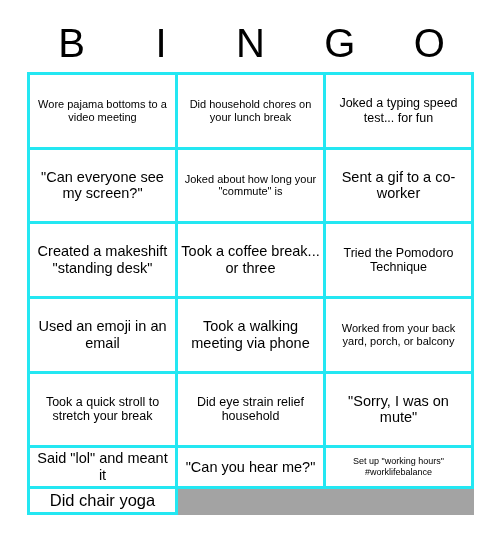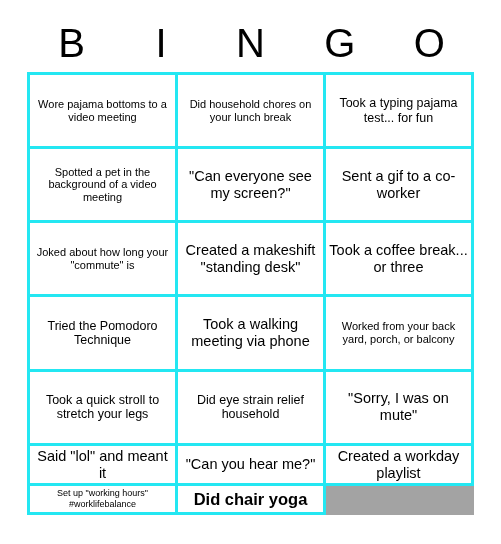--- a/index.html
+++ b/index.html
@@ -80,21 +80,21 @@
     line-height: 1.16;
     word-wrap: break-word;
     hyphens: none;
   }
 
   
   .fs-xs .cell-text { font-size: 9px;  line-height: 1.2; }
   .fs-sm .cell-text { font-size: 11px; }
   .fs-md .cell-text { font-size: 12.5px; }
   .fs-lg .cell-text { font-size: 14.5px; }
-  .fs-xl .cell-text { font-size: 16.5px; font-weight: bold; }
+  .fs-xl .cell-text { font-size: 16.5px; }
   .fs-free .cell-text { font-size: 25px; line-height: 1.05; }
 </style>
 </head>
 <body>
 
 <div id="card">
 
   <div id="header-row">
       <div class="header-letter">B</div>
       <div class="header-letter">I</div>
@@ -104,67 +104,64 @@
     </div>
 
   <div id="grid">
       <div class="cell fs-sm">
         <span class="cell-text">Wore pajama bottoms to a video meeting</span>
       </div>
       <div class="cell fs-sm">
         <span class="cell-text">Did household chores on your lunch break</span>
       </div>
       <div class="cell fs-md">
-        <span class="cell-text">Took a typing pajama test... for fun</span>
-      </div>
-      <div class="cell fs-sm">
-        <span class="cell-text">Spotted a pet in the background of a video meeting</span>
+        <span class="cell-text">Joked a typing speed test... for fun</span>
       </div>
       <div class="cell fs-lg">
         <span class="cell-text">"Can everyone see my screen?"</span>
       </div>
+      <div class="cell fs-sm">
+        <span class="cell-text">Joked about how long your "commute" is</span>
+      </div>
       <div class="cell fs-lg">
         <span class="cell-text">Sent a gif to a co-worker</span>
-      </div>
-      <div class="cell fs-sm">
-        <span class="cell-text">Joked about how long your "commute" is</span>
       </div>
       <div class="cell fs-lg">
         <span class="cell-text">Created a makeshift "standing desk"</span>
       </div>
       <div class="cell fs-lg">
         <span class="cell-text">Took a coffee break... or three</span>
       </div>
       <div class="cell fs-md">
         <span class="cell-text">Tried the Pomodoro Technique</span>
       </div>
       <div class="cell fs-lg">
+        <span class="cell-text">Used an emoji in an email</span>
+      </div>
+      <div class="cell fs-lg">
         <span class="cell-text">Took a walking meeting via phone</span>
       </div>
       <div class="cell fs-sm">
         <span class="cell-text">Worked from your back yard, porch, or balcony</span>
       </div>
       <div class="cell fs-md">
-        <span class="cell-text">Took a quick stroll to stretch your legs</span>
+        <span class="cell-text">Took a quick stroll to stretch your break</span>
       </div>
       <div class="cell fs-md">
         <span class="cell-text">Did eye strain relief household</span>
       </div>
       <div class="cell fs-lg">
         <span class="cell-text">"Sorry, I was on mute"</span>
       </div>
       <div class="cell fs-lg">
         <span class="cell-text">Said "lol" and meant it</span>
       </div>
       <div class="cell fs-lg">
         <span class="cell-text">"Can you hear me?"</span>
       </div>
-      <div class="cell fs-lg">
-        <span class="cell-text">Created a workday playlist</span>
-      </div>
       <div class="cell fs-xs">
         <span class="cell-text">Set up "working hours" #worklifebalance</span>
       </div>
       <div class="cell fs-xl">
         <span class="cell-text">Did chair yoga</span>
       </div>
     </div>
 
 </div>
 

